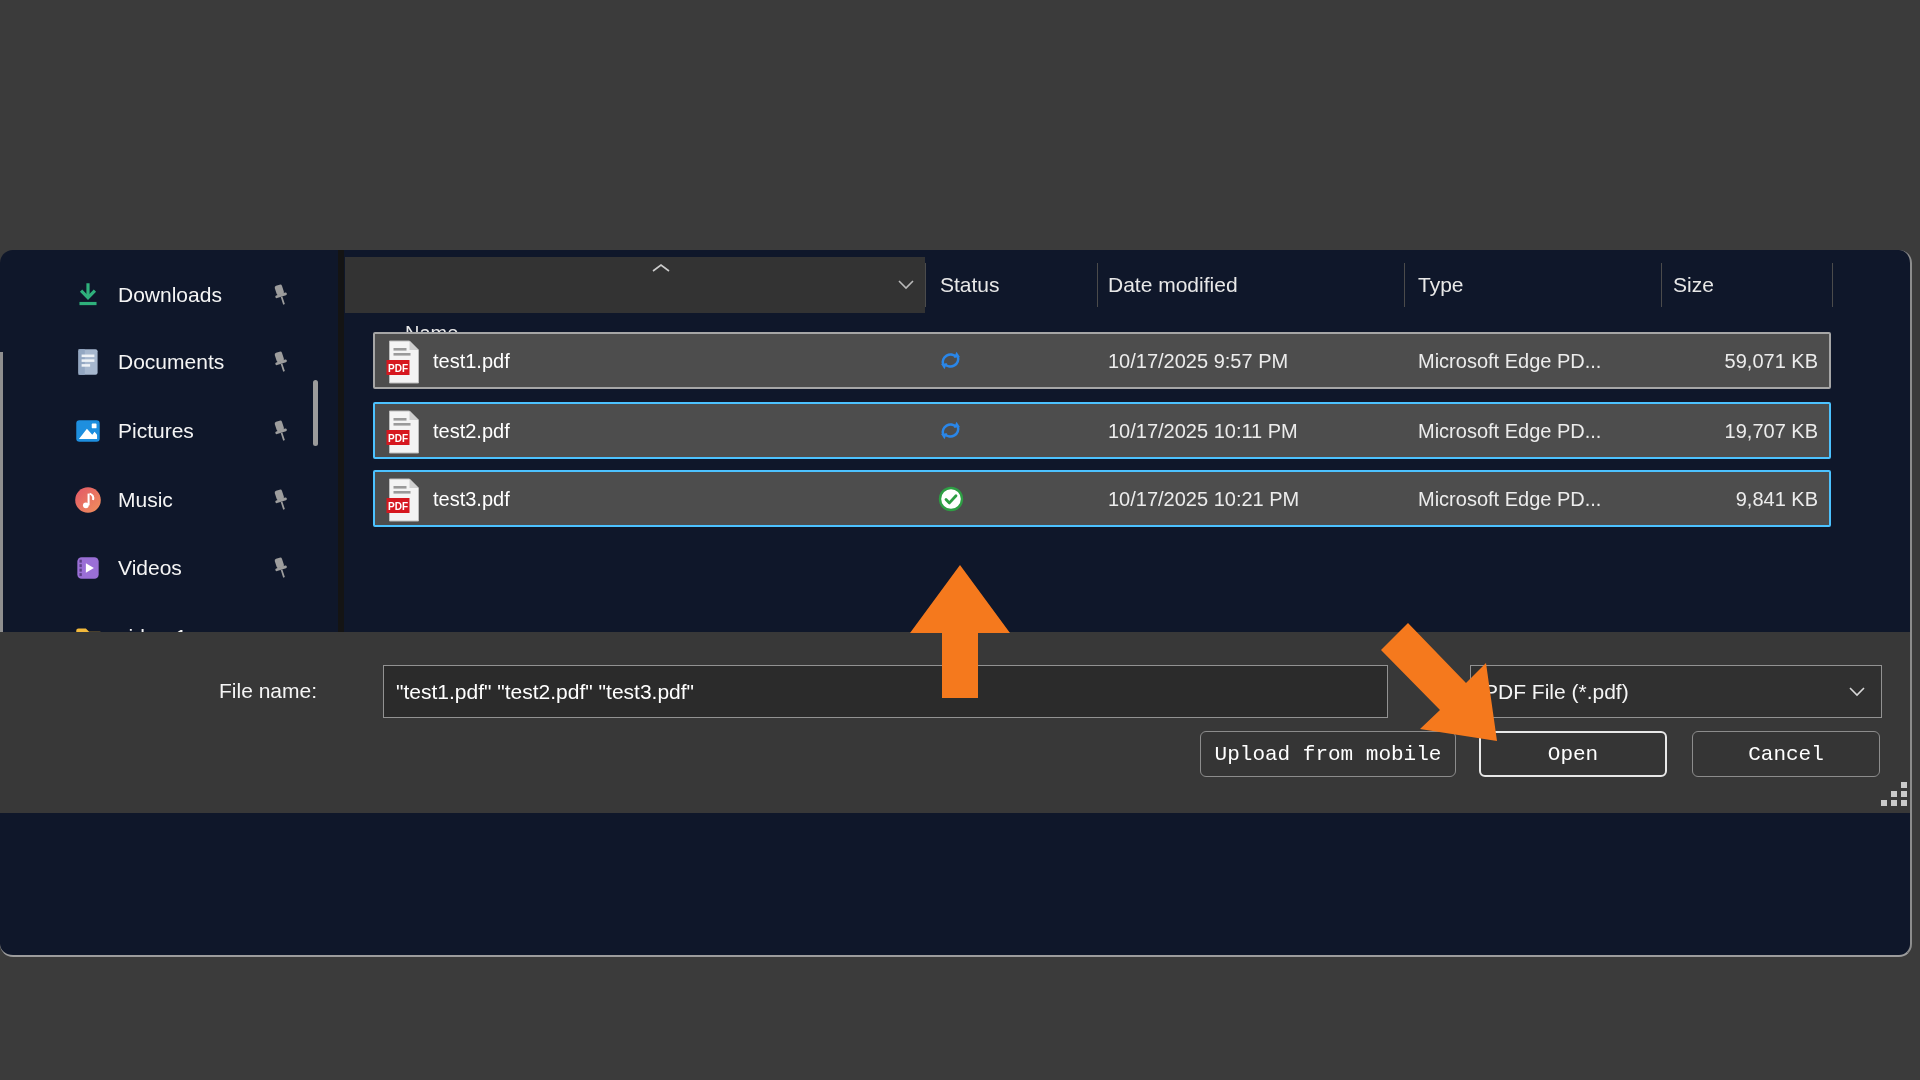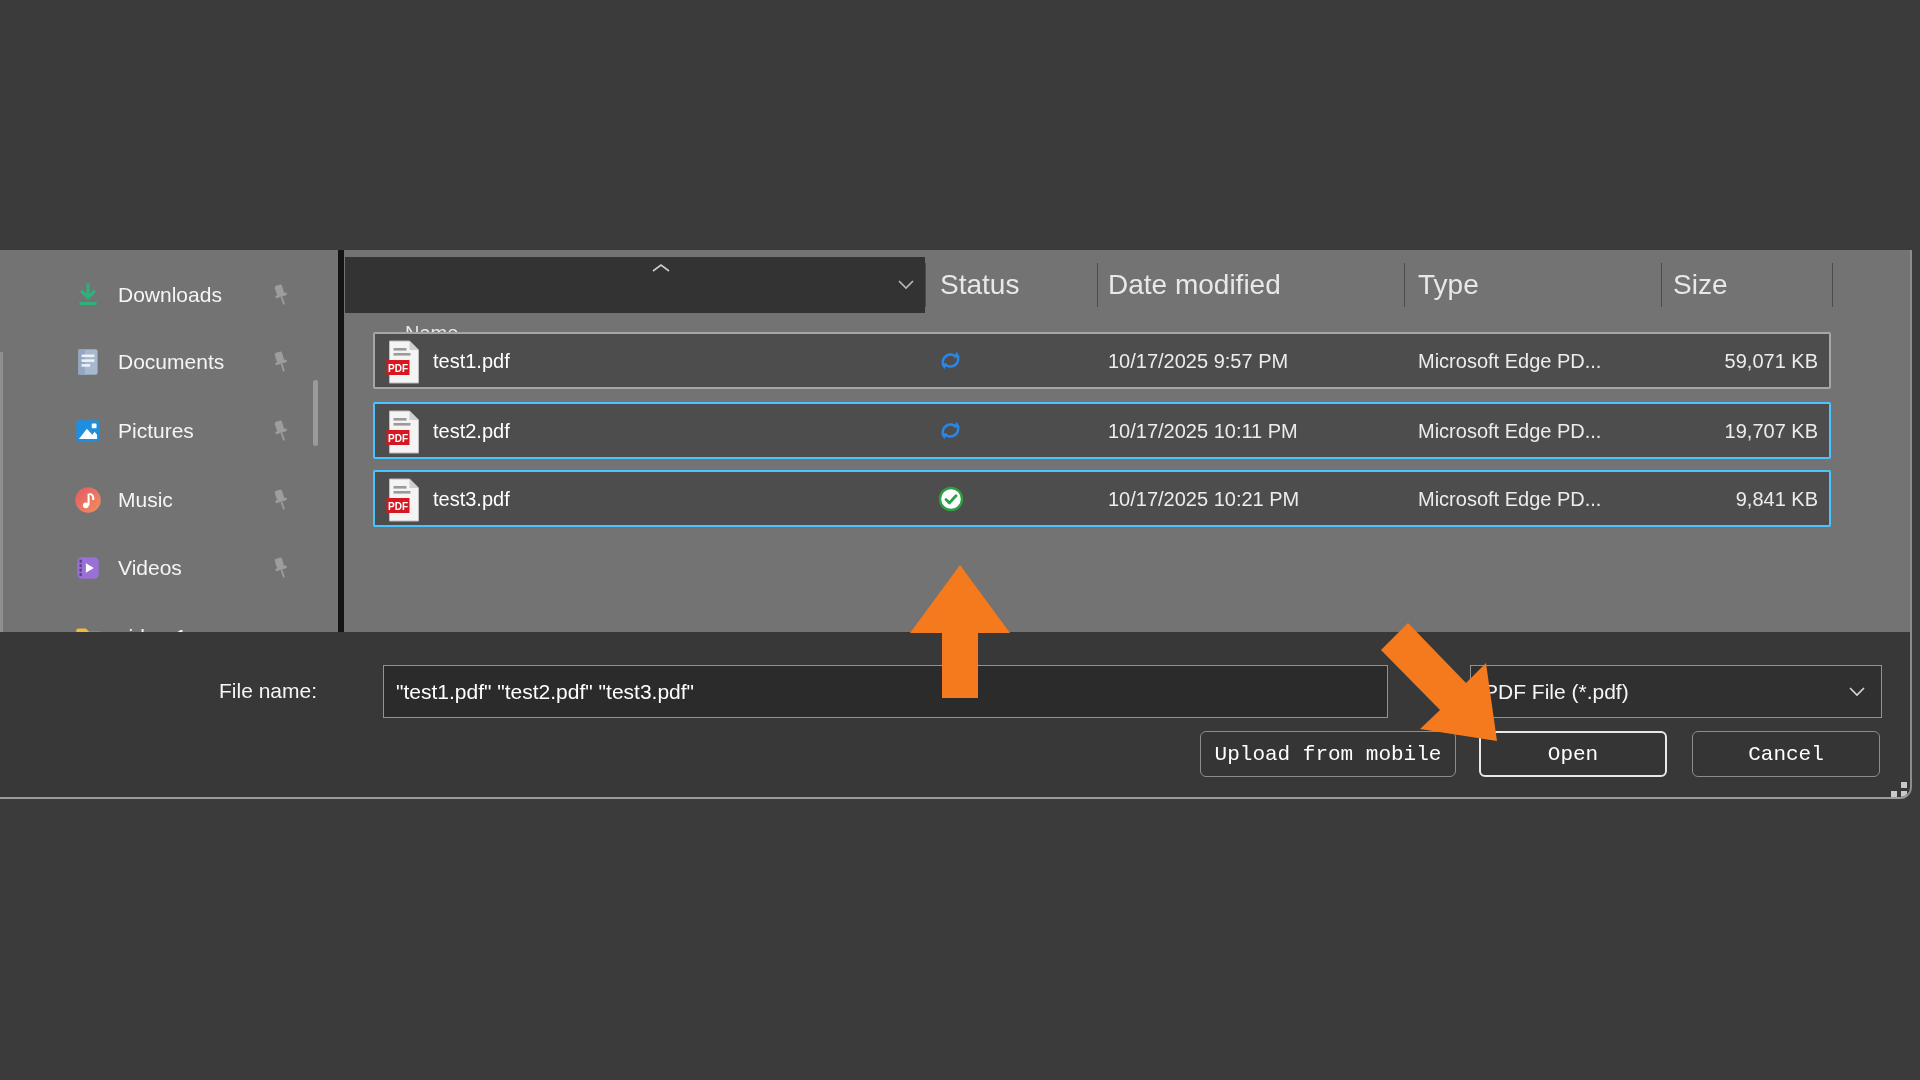--- a/index.html
+++ b/index.html
@@ -1,40 +1,40 @@
 <!DOCTYPE html>
 <html><head>
 <meta charset="utf-8">
 <style>
   html,body{margin:0;padding:0;background:#3b3b3b;}
   .screen{position:relative;width:1920px;height:1080px;background:#3b3b3b;overflow:hidden;
           font-family:"Liberation Sans",sans-serif;color:#f2f2f2;}
 
   
-  .dialog{position:absolute;left:0;top:250px;width:1912px;height:549px;background:#737373;
+  .dialog{position:absolute;left:0;top:250px;width:1912px;height:707px;background:#0f172a;
           border-right:2px solid #8d8d8d;border-bottom:2px solid #9c9c9c;
-          border-bottom-right-radius:12px;box-sizing:border-box;overflow:hidden;}
+          border-bottom-right-radius:12px;box-sizing:border-box;overflow:hidden;border-radius:13px;}
   .left-edge{position:absolute;left:0;top:102px;width:3px;height:280px;background:#8f8f8f;}
 
   
   .sidebar{position:absolute;left:0;top:0;width:344px;height:382px;overflow:hidden;}
   .side-item{position:absolute;left:0;width:344px;height:46px;cursor:default;}
   .side-item .s-icon{position:absolute;left:72px;top:50%;transform:translateY(-50%);width:32px;height:32px;}
   .side-item .s-label{position:absolute;left:118px;top:50%;transform:translateY(-50%);
                       font-size:21px;white-space:nowrap;color:#f5f5f5;}
   .side-item .s-pin{position:absolute;left:268px;top:50%;transform:translateY(-50%);width:26px;height:26px;}
   .scroll-thumb{position:absolute;left:313px;top:130px;width:5px;height:66px;background:#9b9b9b;border-radius:3px;}
   .pane-gap{position:absolute;left:338px;top:0;width:6px;height:382px;background:#141414;}
 
   
   .hdr-name{position:absolute;left:345px;top:7px;width:580px;height:56px;background:#333333;}
   .hdr-name .h-label{position:absolute;left:60px;top:50%;transform:translateY(-50%);font-size:20px;color:#e8e8e8;margin-top:48px;}
   .hdr-name .h-sort{position:absolute;left:306px;top:2px;}
   .hdr-name .h-drop{position:absolute;right:10px;top:50%;transform:translateY(-50%);}
-  .hdr-label{position:absolute;top:7px;height:56px;line-height:56px;font-size:28px;color:#e8e8e8;white-space:nowrap;}
+  .hdr-label{position:absolute;top:7px;height:56px;line-height:56px;font-size:21px;color:#e8e8e8;white-space:nowrap;}
   .hdr-sep{position:absolute;top:13px;width:1px;height:44px;background:#4b4b4b;}
 
   
   .row{position:absolute;left:373px;width:1458px;height:57px;background:#4d4d4d;box-sizing:border-box;border-radius:2px;}
   .row--focus{border:2px solid #a6a6a6;}
   .row--sel{border:2px solid #4cc2ff;}
   .row .c-fileicon{position:absolute;left:9px;top:6px;width:37px;height:44px;}
   .row .c-name{position:absolute;left:58px;top:50%;transform:translateY(-50%);font-size:20px;color:#ffffff;white-space:nowrap;}
   .row .c-status{position:absolute;left:563px;top:50%;transform:translateY(-50%);width:26px;height:26px;}
   .row .c-date{position:absolute;left:733px;top:50%;transform:translateY(-50%);font-size:20px;color:#ececec;white-space:nowrap;}

